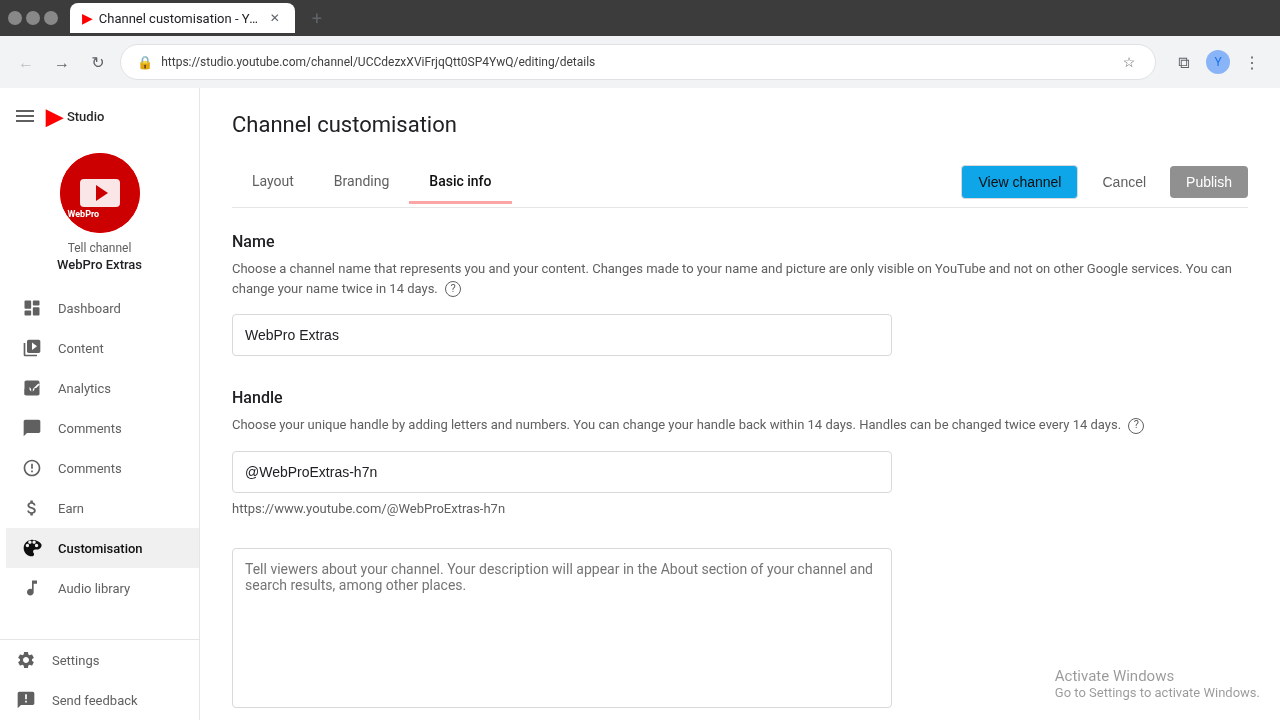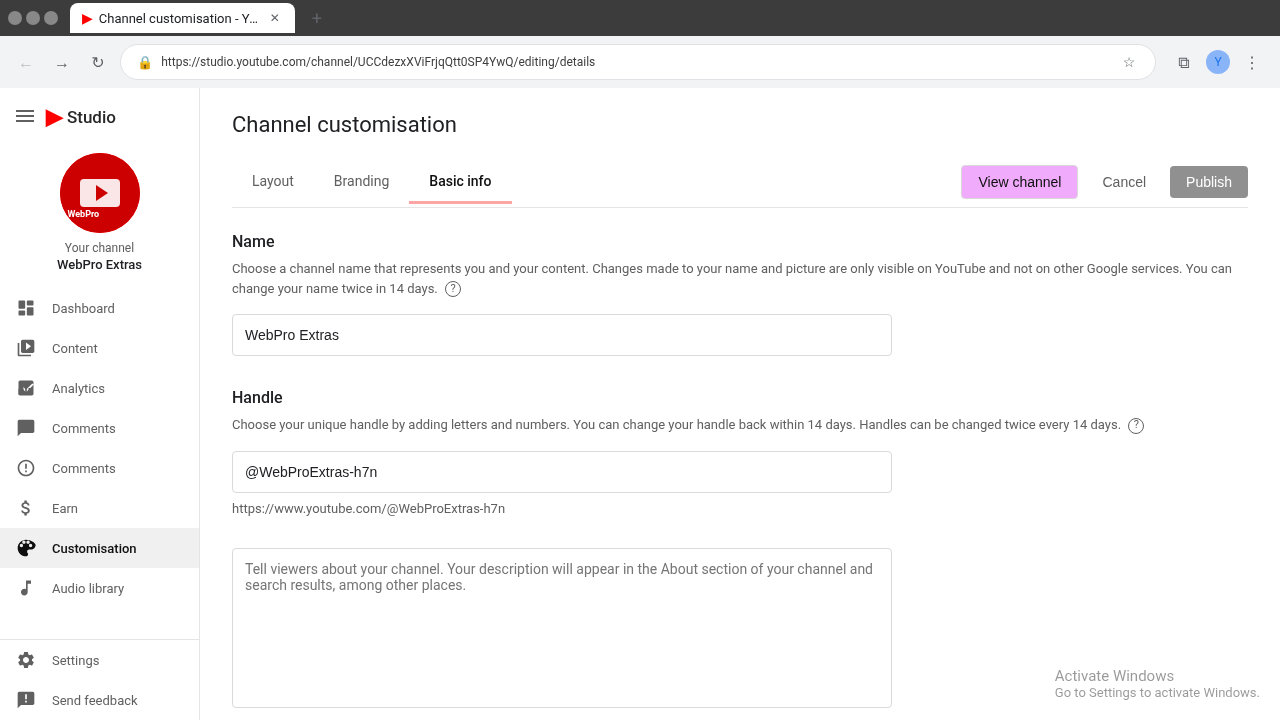--- a/index.html
+++ b/index.html
@@ -31,33 +31,33 @@
     .sidebar { width: 200px; background: #fff; border-right: 1px solid #e5e5e5; display: flex; flex-direction: column; overflow-y: auto; flex-shrink: 0; }
     .sidebar-header { padding: 16px 12px; display: flex; align-items: center; gap: 8px; }
     .hamburger { cursor: pointer; padding: 4px; border-radius: 50%; }
     .yt-logo { display: flex; align-items: center; gap: 4px; text-decoration: none; }
 
     .channel-section { padding: 8px 12px 16px; text-align: center; }
     .channel-avatar { width: 80px; height: 80px; border-radius: 50%; background: #ff0000; margin: 0 auto 8px; overflow: hidden; display: flex; align-items: center; justify-content: center; }
     .your-channel-label { font-size: 12px; color: #606060; margin-bottom: 2px; }
     .channel-name { font-size: 13px; font-weight: 500; color: #202124; }
 
-    .sidebar-nav { flex: 1; }
+    .sidebar-nav { flex: 1; padding-left: 6px; }
     .sidebar-item { display: flex; align-items: center; padding: 10px 16px; cursor: pointer; gap: 16px; color: #606060; font-size: 13px; border-radius: 0; }
     .sidebar-item.active { background: #f0f0f0; color: #0f0f0f; font-weight: 500; }
     .sidebar-item .item-icon { width: 20px; height: 20px; display: flex; align-items: center; justify-content: center; flex-shrink: 0; }
     .sidebar-item .item-label { font-size: 13px; }
 
     
     .main { flex: 1; overflow-y: auto; background: #fff; }
     .main-header { padding: 24px 32px 0; }
     .page-title { font-size: 22px; font-weight: 400; color: #202124; margin-bottom: 20px; }
     .tab-item { padding: 12px 20px; cursor: pointer; font-size: 14px; color: #606060; border-bottom: 3px solid transparent; margin-bottom: -1px; }
     .tab-item.active { color: #0f0f0f; border-bottom: 3px solid #fca5a5; font-weight: 500; }
-    .btn-view-channel { background: #f0abfc; border: 1px solid #d9d9d9; color: #0f0f0f; padding: 8px 16px; border-radius: 4px; cursor: pointer; font-size: 14px; font-weight: 500; }
+    .btn-view-channel { background: #0ea5e9; border: 1px solid #d9d9d9; color: #0f0f0f; padding: 8px 16px; border-radius: 4px; cursor: pointer; font-size: 14px; font-weight: 500; }
     .btn-cancel { background: transparent; border: none; color: #606060; padding: 8px 16px; border-radius: 4px; cursor: pointer; font-size: 14px; }
     .btn-publish { background: #065fd4; color: #fff; border: none; padding: 8px 16px; border-radius: 4px; cursor: pointer; font-size: 14px; font-weight: 500; text-align: right; }
     .btn-publish.disabled { background: #909090; cursor: default; }
 
     .content-area { padding: 24px 32px; }
 
     .section { margin-bottom: 32px; }
     .section-title { font-size: 16px; font-weight: 500; color: #202124; margin-bottom: 8px; }
     .section-desc { font-size: 13px; color: #606060; margin-bottom: 16px; line-height: 1.5; }
     .help-icon { display: inline-flex; align-items: center; justify-content: center; width: 16px; height: 16px; border-radius: 50%; border: 1px solid #606060; color: #606060; font-size: 11px; cursor: pointer; margin-left: 4px; vertical-align: middle; }
@@ -116,35 +116,35 @@
     <div class="sidebar-header">
       <div class="hamburger">
         <svg width="18" height="12" viewBox="0 0 18 12" fill="none">
           <rect width="18" height="2" fill="#606060"></rect>
           <rect y="5" width="18" height="2" fill="#606060"></rect>
           <rect y="10" width="18" height="2" fill="#606060"></rect>
         </svg>
       </div>
       <div class="yt-logo">
         <span style="color:#ff0000; font-size:22px; font-weight:bold;">▶</span>
-        <span style="font-size:17px; font-weight:500; color:#282828;">Studio</span>
+        <span style="font-size:13px; font-weight:500; color:#282828;">Studio</span>
       </div>
     </div>
 
     <div class="channel-section">
       <div class="channel-avatar">
         <div style="width:80px;height:80px;background:linear-gradient(135deg,#cc0000,#ff4444);display:flex;align-items:center;justify-content:center;border-radius:50%;overflow:hidden;">
           <div style="background:#cc0000;width:100%;height:100%;display:flex;align-items:center;justify-content:center;position:relative;">
             <div style="position:absolute;width:40px;height:28px;background:#fff;border-radius:4px;opacity:0.9;"></div>
             <div style="position:absolute;width:0;height:0;border-left:12px solid #cc0000;border-top:8px solid transparent;border-bottom:8px solid transparent;margin-left:4px;z-index:2;"></div>
             <div style="position:absolute;bottom:14px;left:8px;font-size:9px;color:#fff;font-weight:bold;z-index:3;">WebPro</div>
           </div>
         </div>
       </div>
-      <div class="your-channel-label">Your channel</div>
+      <div class="your-channel-label">Tell channel</div>
       <div class="channel-name">WebPro Extras</div>
     </div>
 
     <div class="sidebar-nav">
 
       <div class="sidebar-item">
         <div class="item-icon">
           <svg width="20" height="20" viewBox="0 0 24 24" fill="#606060">
               <path d="M4 13h6c.55 0 1-.45 1-1V4c0-.55-.45-1-1-1H4c-.55 0-1 .45-1 1v8c0 .55.45 1 1 1zm0 8h6c.55 0 1-.45 1-1v-4c0-.55-.45-1-1-1H4c-.55 0-1 .45-1 1v4c0 .55.45 1 1 1zm10 0h6c.55 0 1-.45 1-1v-8c0-.55-.45-1-1-1h-6c-.55 0-1 .45-1 1v8c0 .55.45 1 1 1zM13 4v4c0 .55.45 1 1 1h6c.55 0 1-.45 1-1V4c0-.55-.45-1-1-1h-6c-.55 0-1 .45-1 1z"></path>
             </svg>

